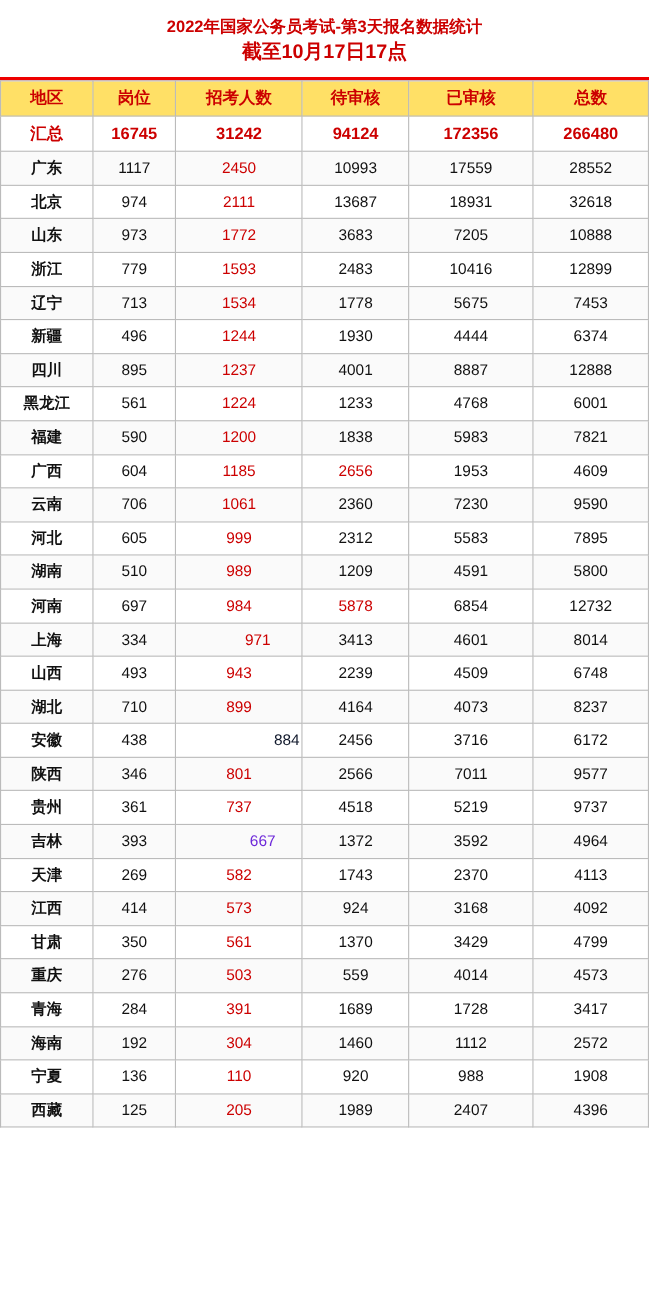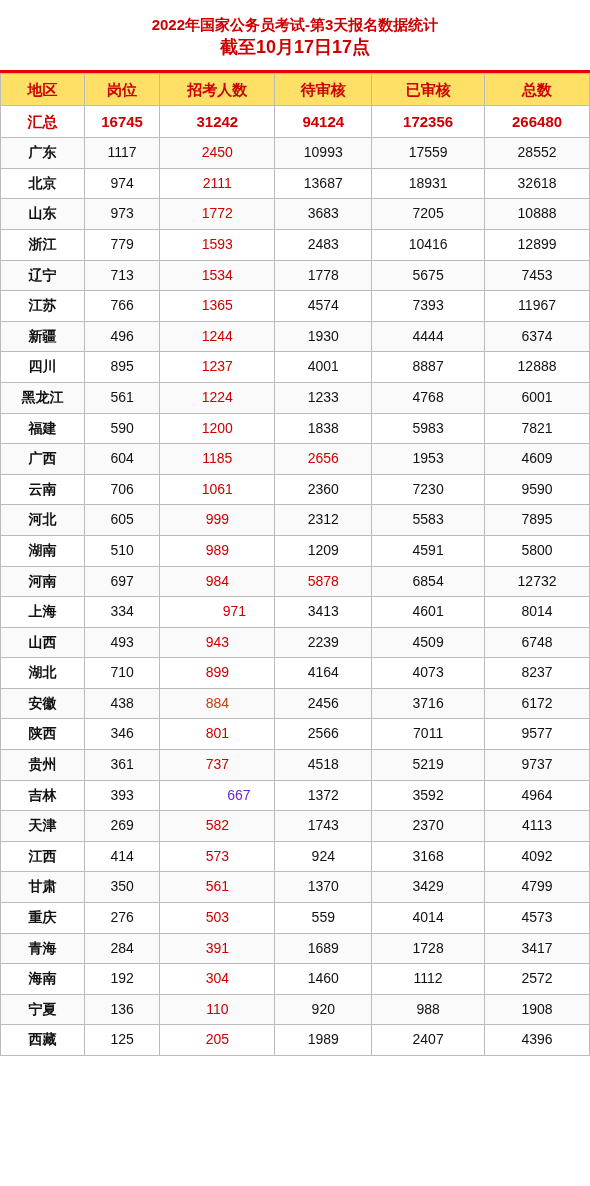--- a/index.html
+++ b/index.html
@@ -140,28 +140,20 @@
         </tr>
         <tr>
           <td class="region-col">辽宁</td>
           <td>713</td>
           <td style="color: rgb(204, 0, 0);">1534</td>
           <td>1778</td>
           <td>5675</td>
           <td>7453</td>
         </tr>
         <tr>
-          <td class="region-col">江苏</td>
-          <td>766</td>
-          <td style="color: rgb(204, 0, 0);">1365</td>
-          <td>4574</td>
-          <td>7393</td>
-          <td>11967</td>
-        </tr>
-        <tr>
           <td class="region-col">新疆</td>
           <td>496</td>
           <td style="color: rgb(204, 0, 0);">1244</td>
           <td>1930</td>
           <td>4444</td>
           <td>6374</td>
         </tr>
         <tr>
           <td class="region-col">四川</td>
           <td>895</td>
@@ -246,21 +238,21 @@
           <td class="region-col">湖北</td>
           <td>710</td>
           <td style="color: rgb(204, 0, 0);">899</td>
           <td>4164</td>
           <td>4073</td>
           <td>8237</td>
         </tr>
         <tr>
           <td class="region-col">安徽</td>
           <td>438</td>
-          <td style="color: #c2410c;">884</td>
+          <td style="color: #0f172a; text-align: right;">884</td>
           <td>2456</td>
           <td>3716</td>
           <td>6172</td>
         </tr>
         <tr>
           <td class="region-col">陕西</td>
           <td>346</td>
           <td style="color: rgb(204, 0, 0);">801</td>
           <td>2566</td>
           <td>7011</td>

